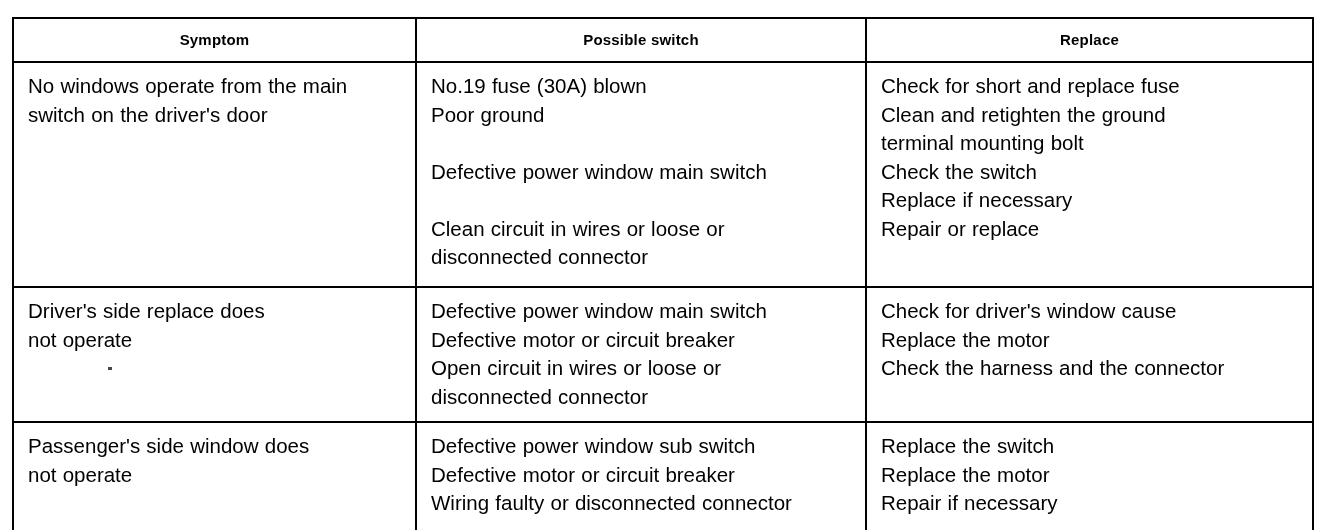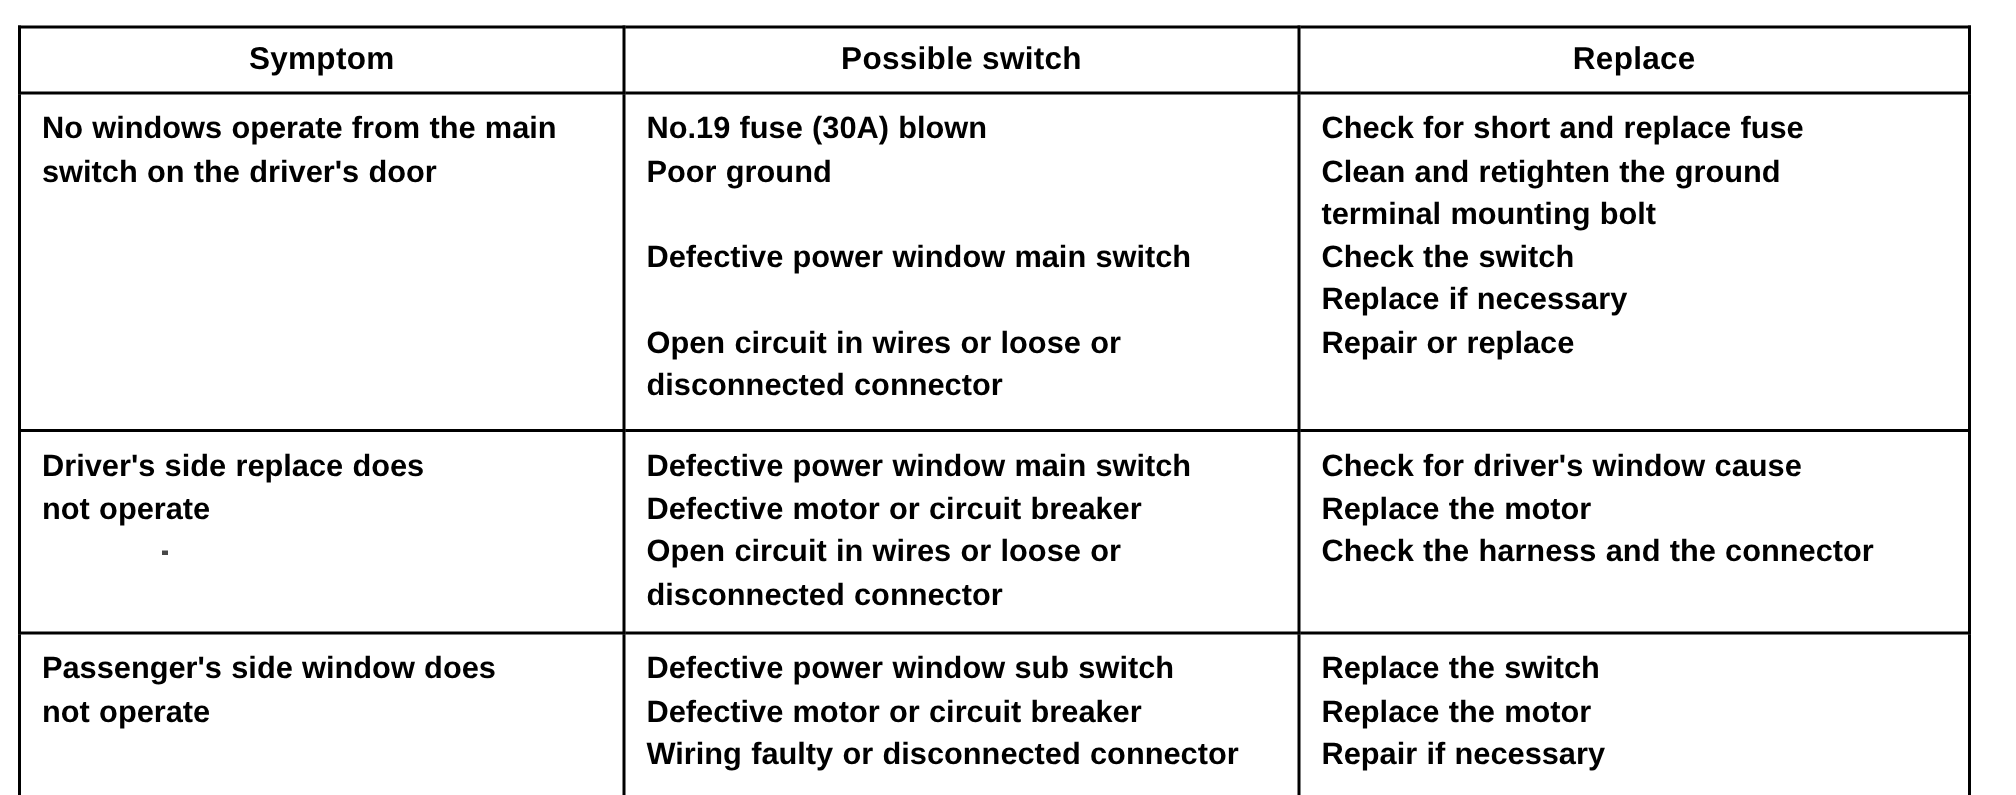--- a/index.html
+++ b/index.html
@@ -41,34 +41,33 @@
   .tbl td {
     border: 2px solid #000000;
     vertical-align: top;
     padding: 0;
     background: #ffffff;
   }
 
   
   .tbl thead th {
     text-align: center;
-    font-size: 21px;
+    font-size: 15px;
     font-weight: bold;
     letter-spacing: 0.2px;
     height: 42px;
     line-height: 42px;
     padding: 0 4px;
     white-space: nowrap;
     margin-left: 43px;
   }
 
   
   .tbl tbody td {
     padding: 9px 16px 10px 14px;
-    font-weight: bold;
   }
 
   .cell-lines {
     font-size: 20.5px;
     line-height: 28.5px;
     white-space: pre-wrap;
     word-spacing: 0.5px;
   }
 
   
@@ -113,21 +112,21 @@
         <td>
           <div class="cell-lines">No windows operate from the main
 switch on the driver's door</div>
         </td>
         <td>
           <div class="cell-lines">No.19 fuse (30A) blown
 Poor ground
 
 Defective power window main switch
 
-Open circuit in wires or loose or
+Clean circuit in wires or loose or
 disconnected connector</div>
         </td>
         <td>
           <div class="cell-lines">Check for short and replace fuse
 Clean and retighten the ground
 terminal mounting bolt
 Check the switch
 Replace if necessary
 Repair or replace</div>
         </td>

